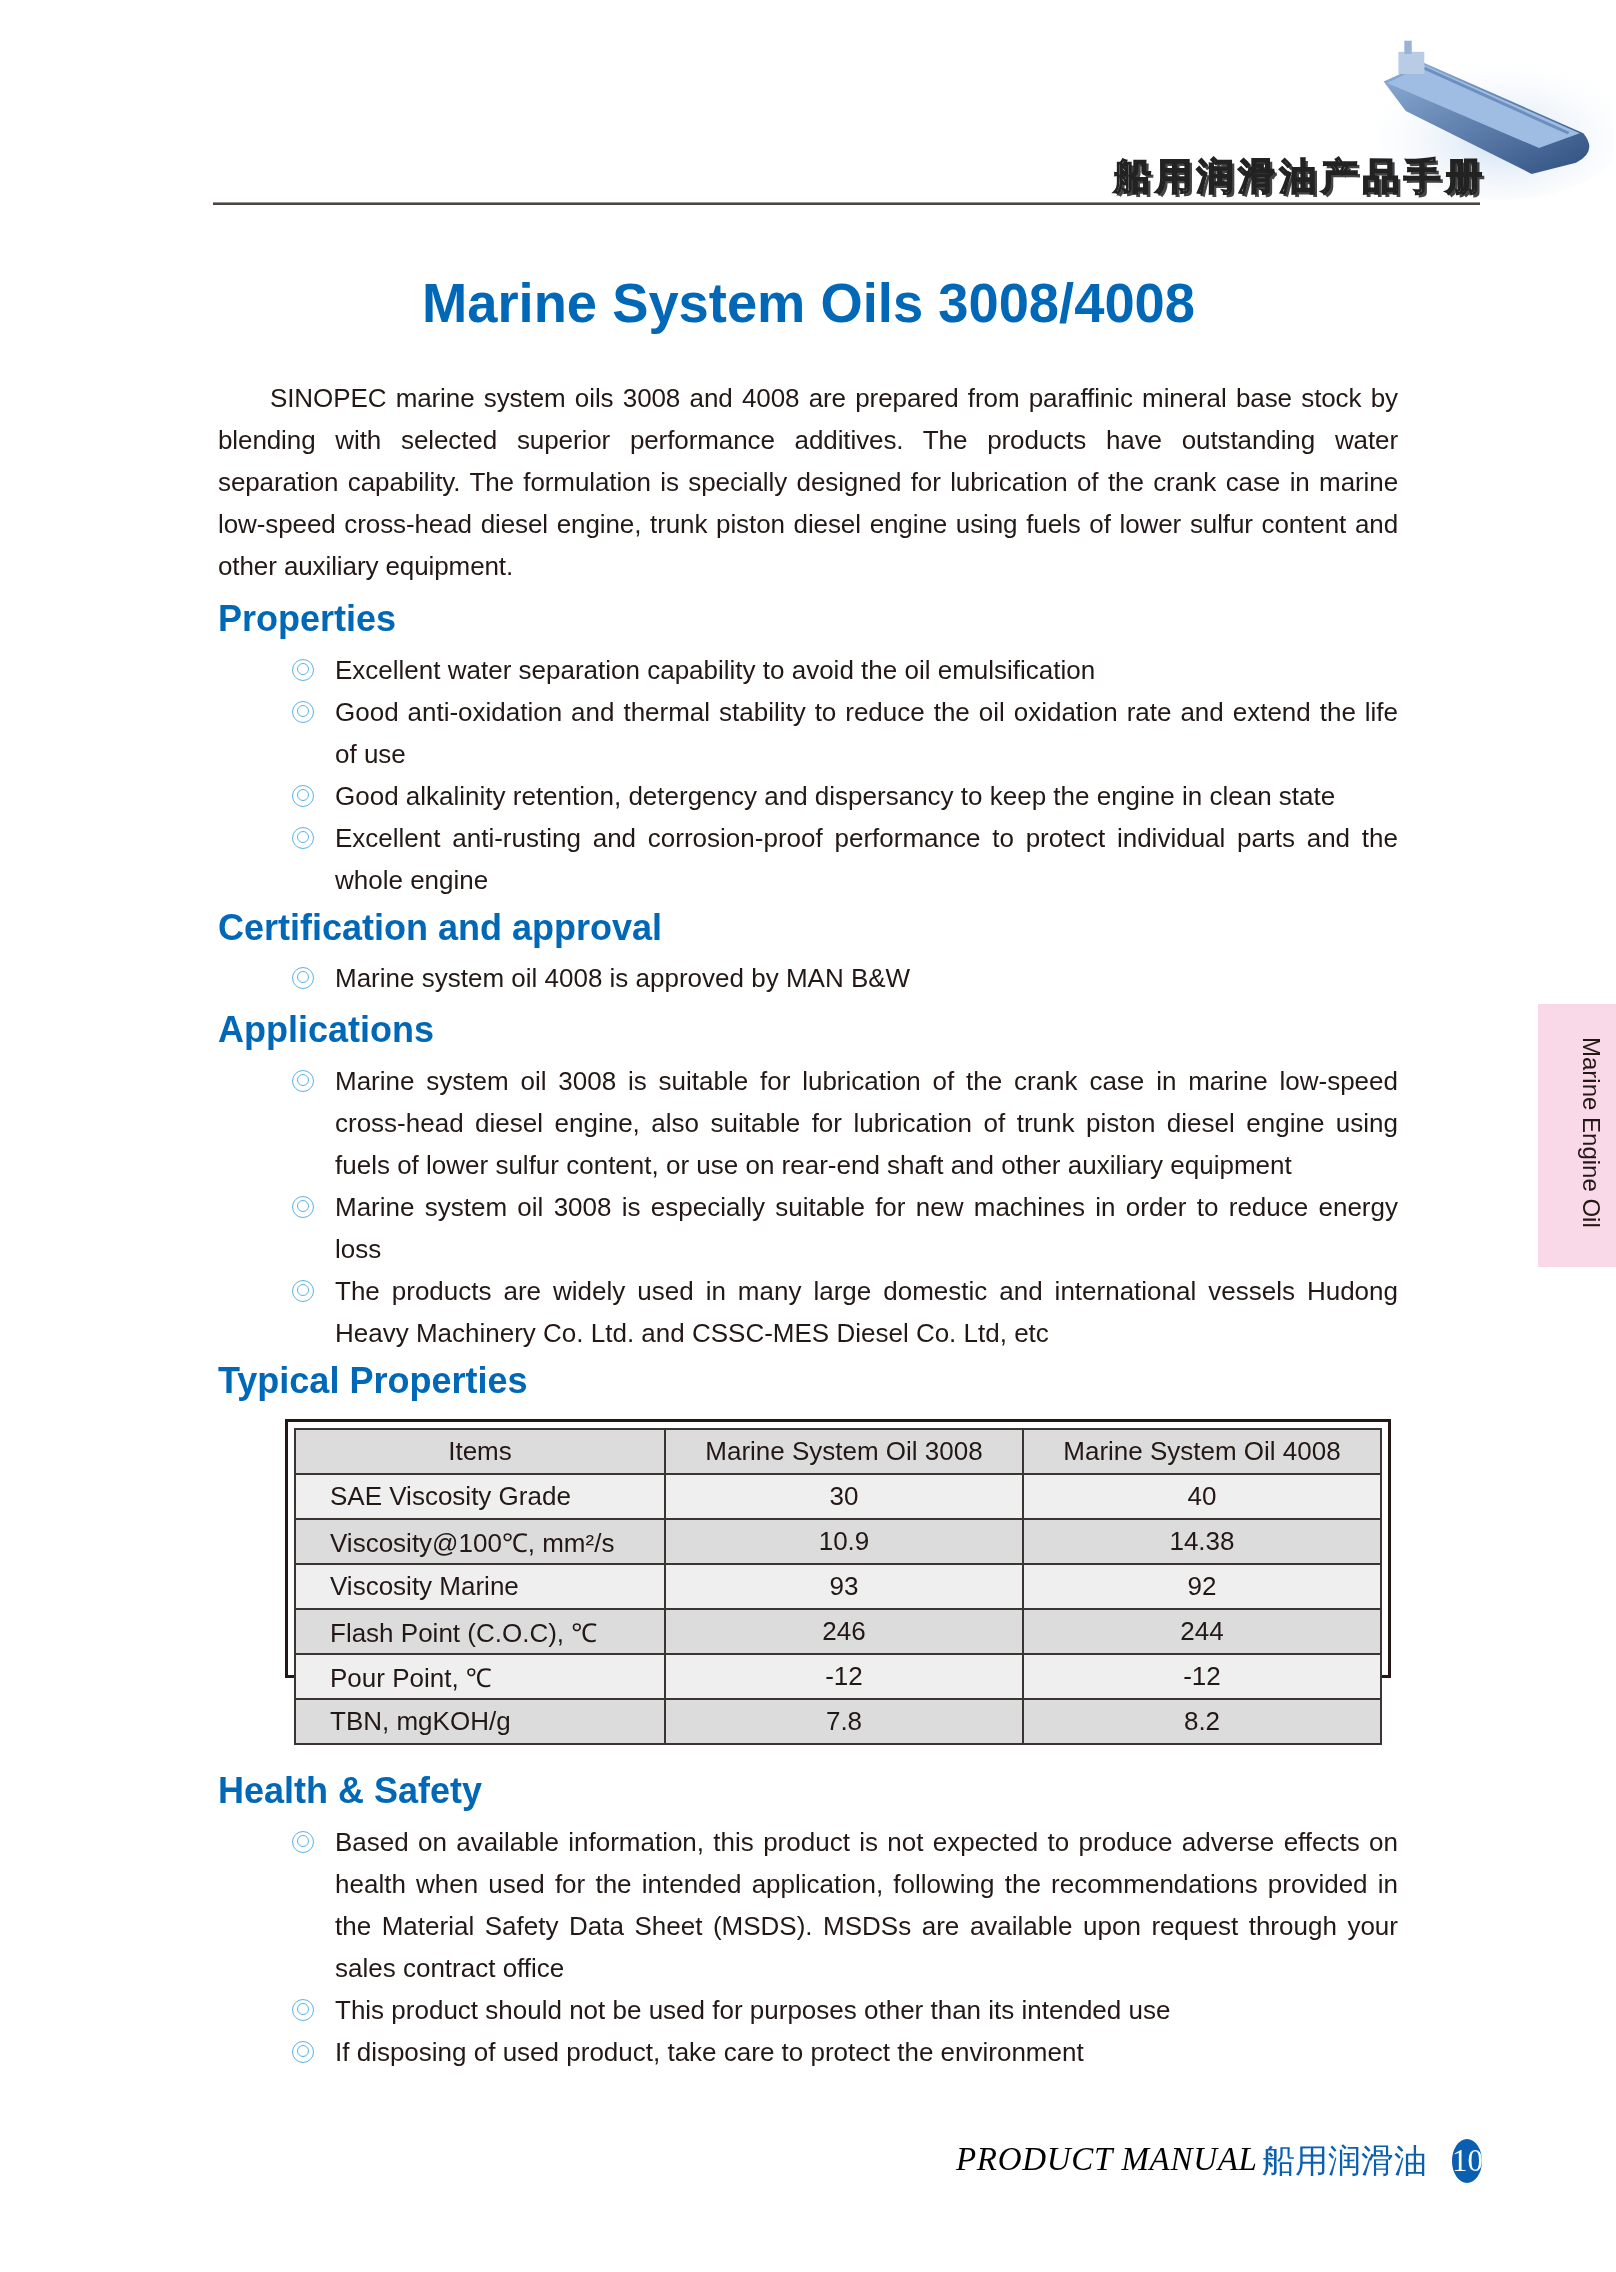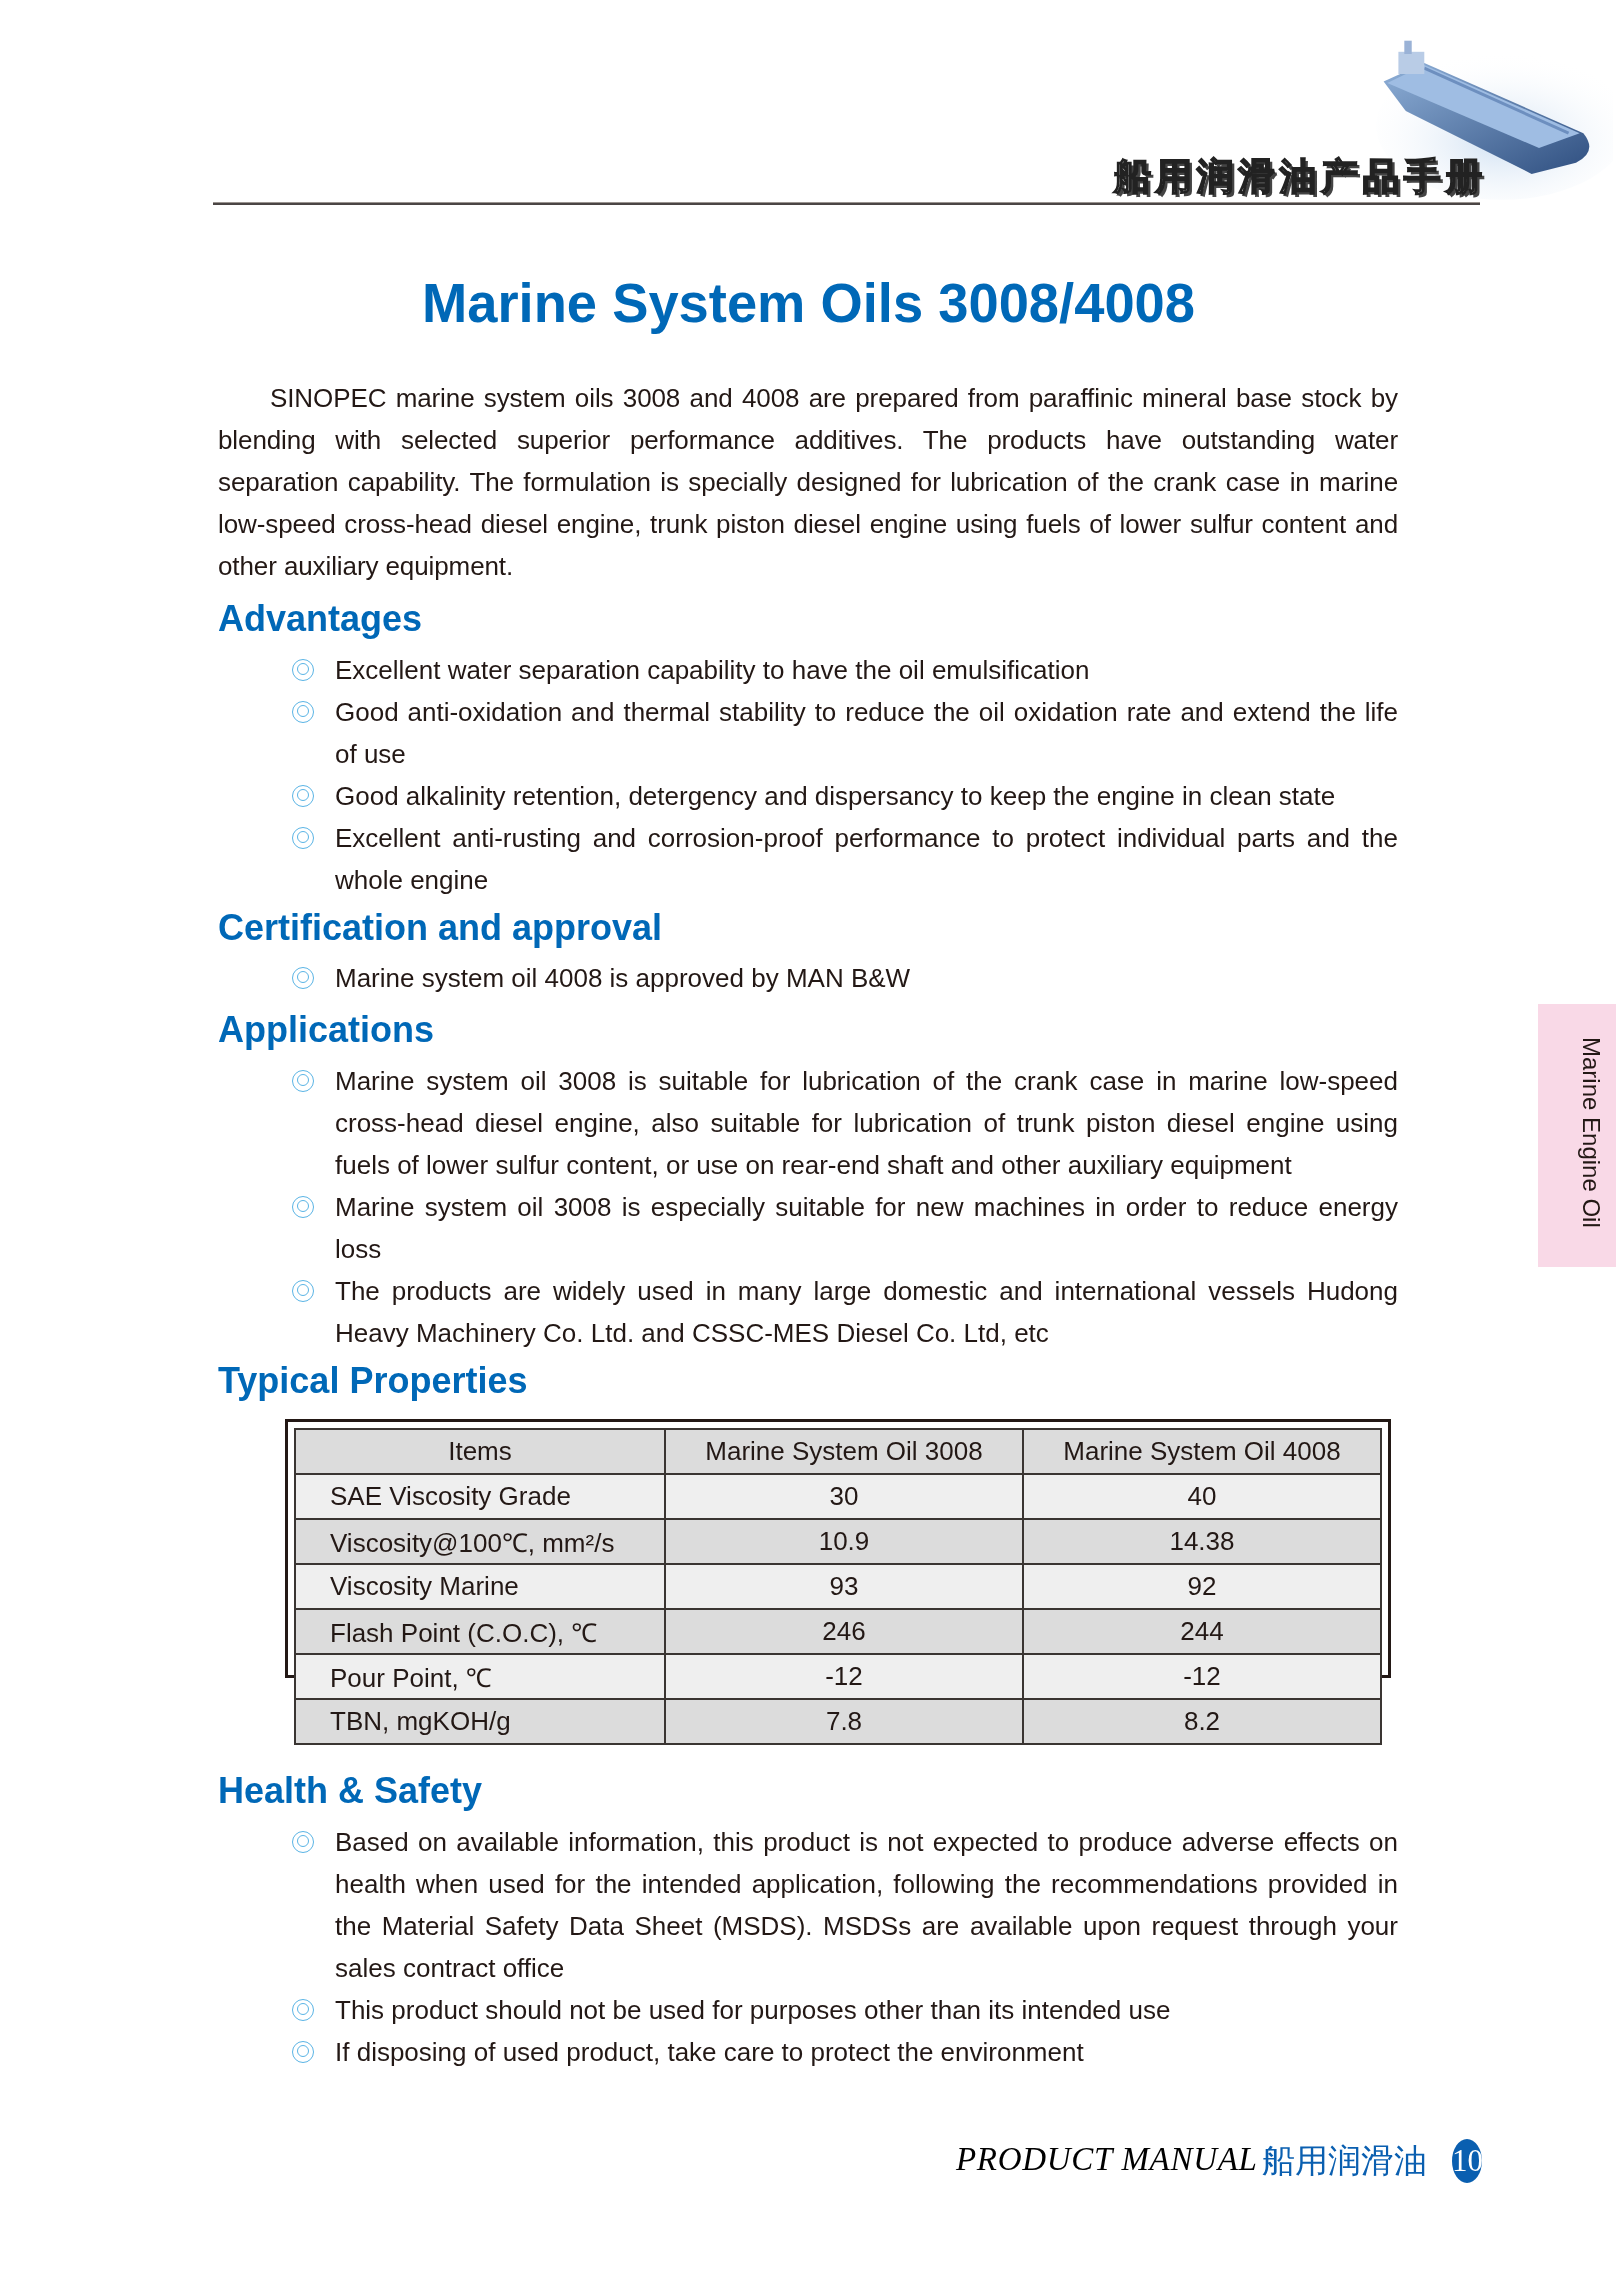--- a/index.html
+++ b/index.html
@@ -72,25 +72,25 @@
     <rect x="68" y="25" width="10" height="18" fill="#9ab2d6"></rect>
   </svg>
 </div>
 <div class="abs hdr-cn">船用润滑油产品手册</div>
 <div class="abs hdr-line"></div>
 
 <div class="abs title">Marine System Oils 3008/4008</div>
 
 <div class="abs para">SINOPEC marine system oils 3008 and 4008 are prepared from paraffinic mineral base stock by blending with selected superior performance additives. The products have outstanding water separation capability. The formulation is specially designed for lubrication of the crank case in marine low-speed cross-head diesel engine, trunk piston diesel engine using fuels of lower sulfur content and other auxiliary equipment.</div>
 
-<div class="abs h2" style="top:598px;">Advantages</div>
+<div class="abs h2" style="top:598px;">Properties</div>
 <ul class="abs list" style="top:649px;">
   <li>
       <span class="bullet"></span>
-      <span class="li-text">Excellent water separation capability to have the oil emulsification</span>
+      <span class="li-text">Excellent water separation capability to avoid the oil emulsification</span>
     </li>
   <li>
       <span class="bullet"></span>
       <span class="li-text">Good anti-oxidation and thermal stability to reduce the oil oxidation rate and extend the life of use</span>
     </li>
   <li>
       <span class="bullet"></span>
       <span class="li-text">Good alkalinity retention, detergency and dispersancy to keep the engine in clean state</span>
     </li>
   <li>

